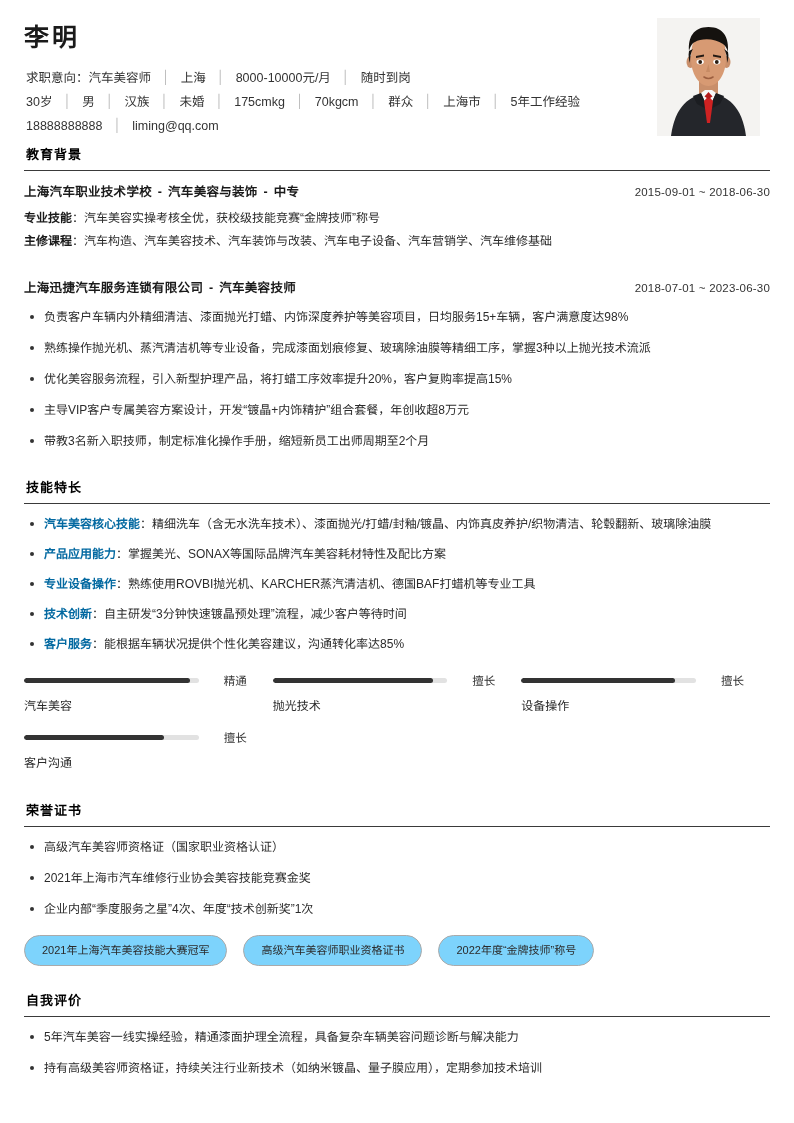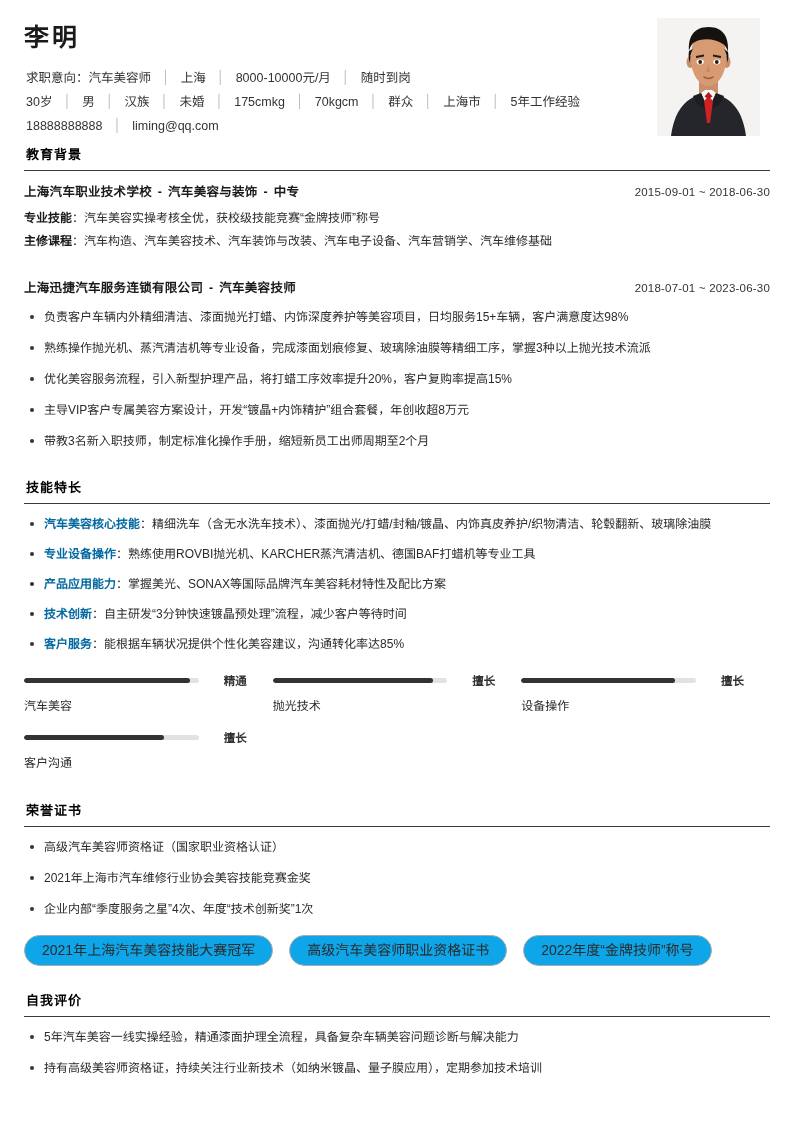--- a/index.html
+++ b/index.html
@@ -144,21 +144,20 @@
   .skillbar {
     width: 33.33%;
     box-sizing: border-box;
     padding-right: 26px;
     margin-bottom: 16px;
   }
   .skillbar-row {
     display: flex;
     align-items: center;
     gap: 25px;
-    font-weight: bold;
   }
   .track {
     position: relative;
     flex: 1;
     height: 5px;
     background: #e2e2e2;
     border-radius: 3px;
     overflow: hidden;
   }
   .fill {
@@ -182,25 +181,25 @@
   .tags {
     display: flex;
     flex-wrap: wrap;
     gap: 16px;
     margin-top: 16px;
   }
   .tag {
     border: 1px solid #aaaaaa;
     border-radius: 18px;
     padding: 7px 17px;
-    font-size: 14px;
+    font-size: 11px;
     color: #2b2b2b;
     line-height: 15px;
     white-space: nowrap;
-    background: #0ea5e9;
+    background: #7dd3fc;
   }
 </style>
 </head>
 <body>
 
 <div class="page">
 
   <div class="header">
     <div class="header-center">
       <h1 class="name">李明</h1>
@@ -281,22 +280,22 @@
         <li>带教3名新入职技师，制定标准化操作手册，缩短新员工出师周期至2个月</li>
       </ul>
     </div>
   </div>
 
   <div class="section" style="margin-top:18px;">
     <div class="section-head">技能特长</div>
     <div class="section-body">
       <ul class="bullets tight">
         <li><b>汽车美容核心技能</b><span>：</span><span>精细洗车（含无水洗车技术）、漆面抛光/打蜡/封釉/镀晶、内饰真皮养护/织物清洁、轮毂翻新、玻璃除油膜</span></li>
+        <li><b>产品应用能力</b><span>：</span><span>掌握美光、SONAX等国际品牌汽车美容耗材特性及配比方案</span></li>
         <li><b>专业设备操作</b><span>：</span><span>熟练使用ROVBI抛光机、KARCHER蒸汽清洁机、德国BAF打蜡机等专业工具</span></li>
-        <li><b>产品应用能力</b><span>：</span><span>掌握美光、SONAX等国际品牌汽车美容耗材特性及配比方案</span></li>
         <li><b>技术创新</b><span>：</span><span>自主研发“3分钟快速镀晶预处理”流程，减少客户等待时间</span></li>
         <li><b>客户服务</b><span>：</span><span>能根据车辆状况提供个性化美容建议，沟通转化率达85%</span></li>
       </ul>
 
       <div class="skillbars">
         <div class="skillbar">
           <div class="skillbar-row">
             <div class="track">
               <div class="fill" style="width: 95%;"></div>
             </div>

